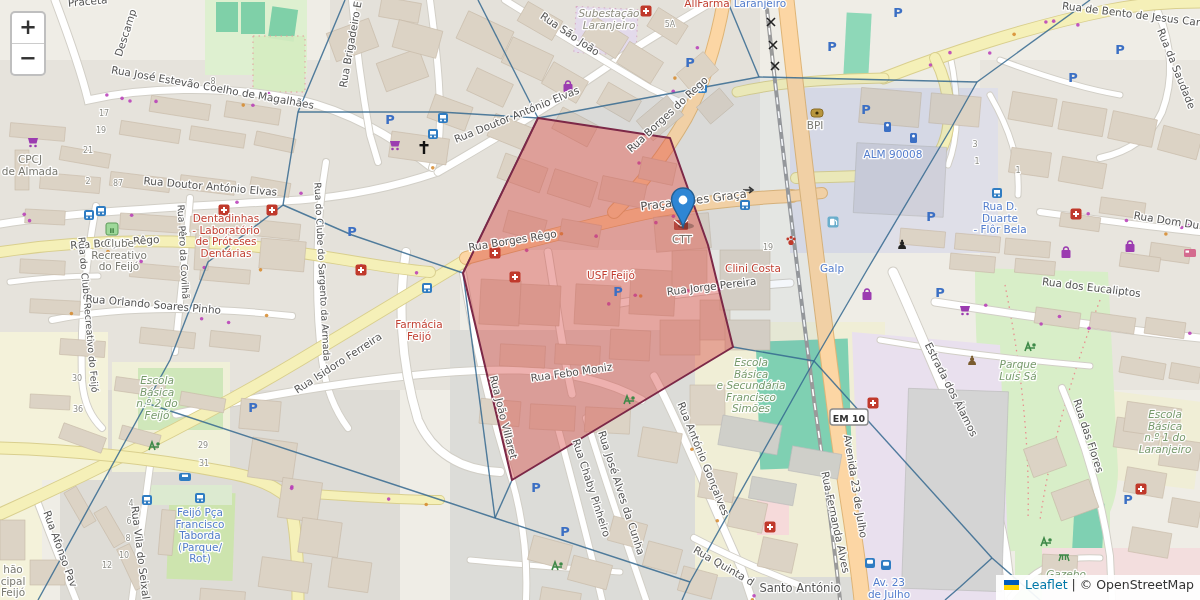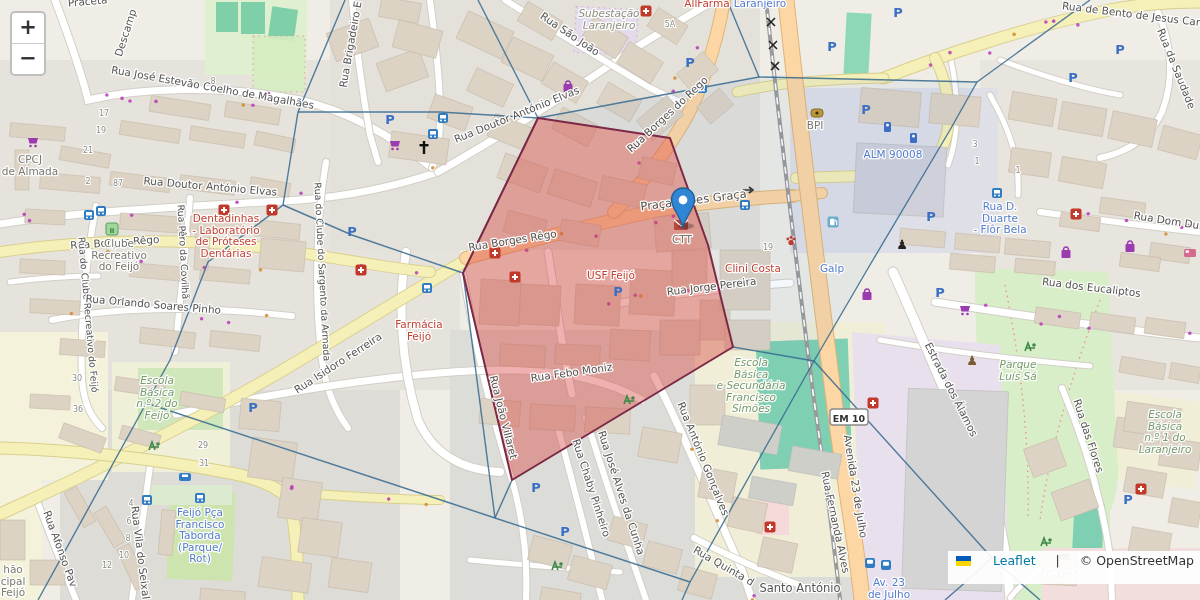--- a/index.html
+++ b/index.html
@@ -17,22 +17,22 @@
   .poi-greyi{fill:#8a8a7c;font-style:italic;}
   .hn{fill:#8d8d86;font-size:8px;paint-order:stroke;stroke:#fff;stroke-width:2px;}
   
   .zoomctl{position:absolute;left:10px;top:11px;width:32px;border:2px solid rgba(0,0,0,.25);
            border-radius:5px;background:#fff;z-index:50;}
   .zoomctl a{display:block;width:32px;height:30px;line-height:28px;text-align:center;
              font:bold 21px/28px "DejaVu Sans",sans-serif;color:#333;text-decoration:none;cursor:pointer;}
   .zoomctl a:first-child{border-bottom:1px solid #ccc;border-radius:4px 4px 0 0;}
   .zoomctl a:last-child{border-radius:0 0 4px 4px;}
   
-  .attrib{position:absolute;right:0;bottom:16px;background:rgba(255,255,255,.92);z-index:50;
-          font:12.5px "DejaVu Sans",sans-serif;color:#333;padding:2px 6px 16px 8px;display:flex;align-items:center;gap:20px;}
+  .attrib{position:absolute;right:0;bottom:0;background:rgba(255,255,255,.92);z-index:50;
+          font:12.5px "DejaVu Sans",sans-serif;color:#333;padding:2px 6px 8px 8px;display:flex;align-items:center;gap:4px;}
   .attrib a{color:#0078A8;text-decoration:none;}
   .uaflag{display:inline-block;width:15px;height:10px;border:0;margin-right:2px;
           background:linear-gradient(to bottom,#005BBB 50%,#FFD500 50%);}
   .marker{position:absolute;z-index:40;}
 </style>
 </head>
 <body>
 
 <div id="map">
   <svg id="base" width="1200" height="600" viewBox="0 0 1200 600">

